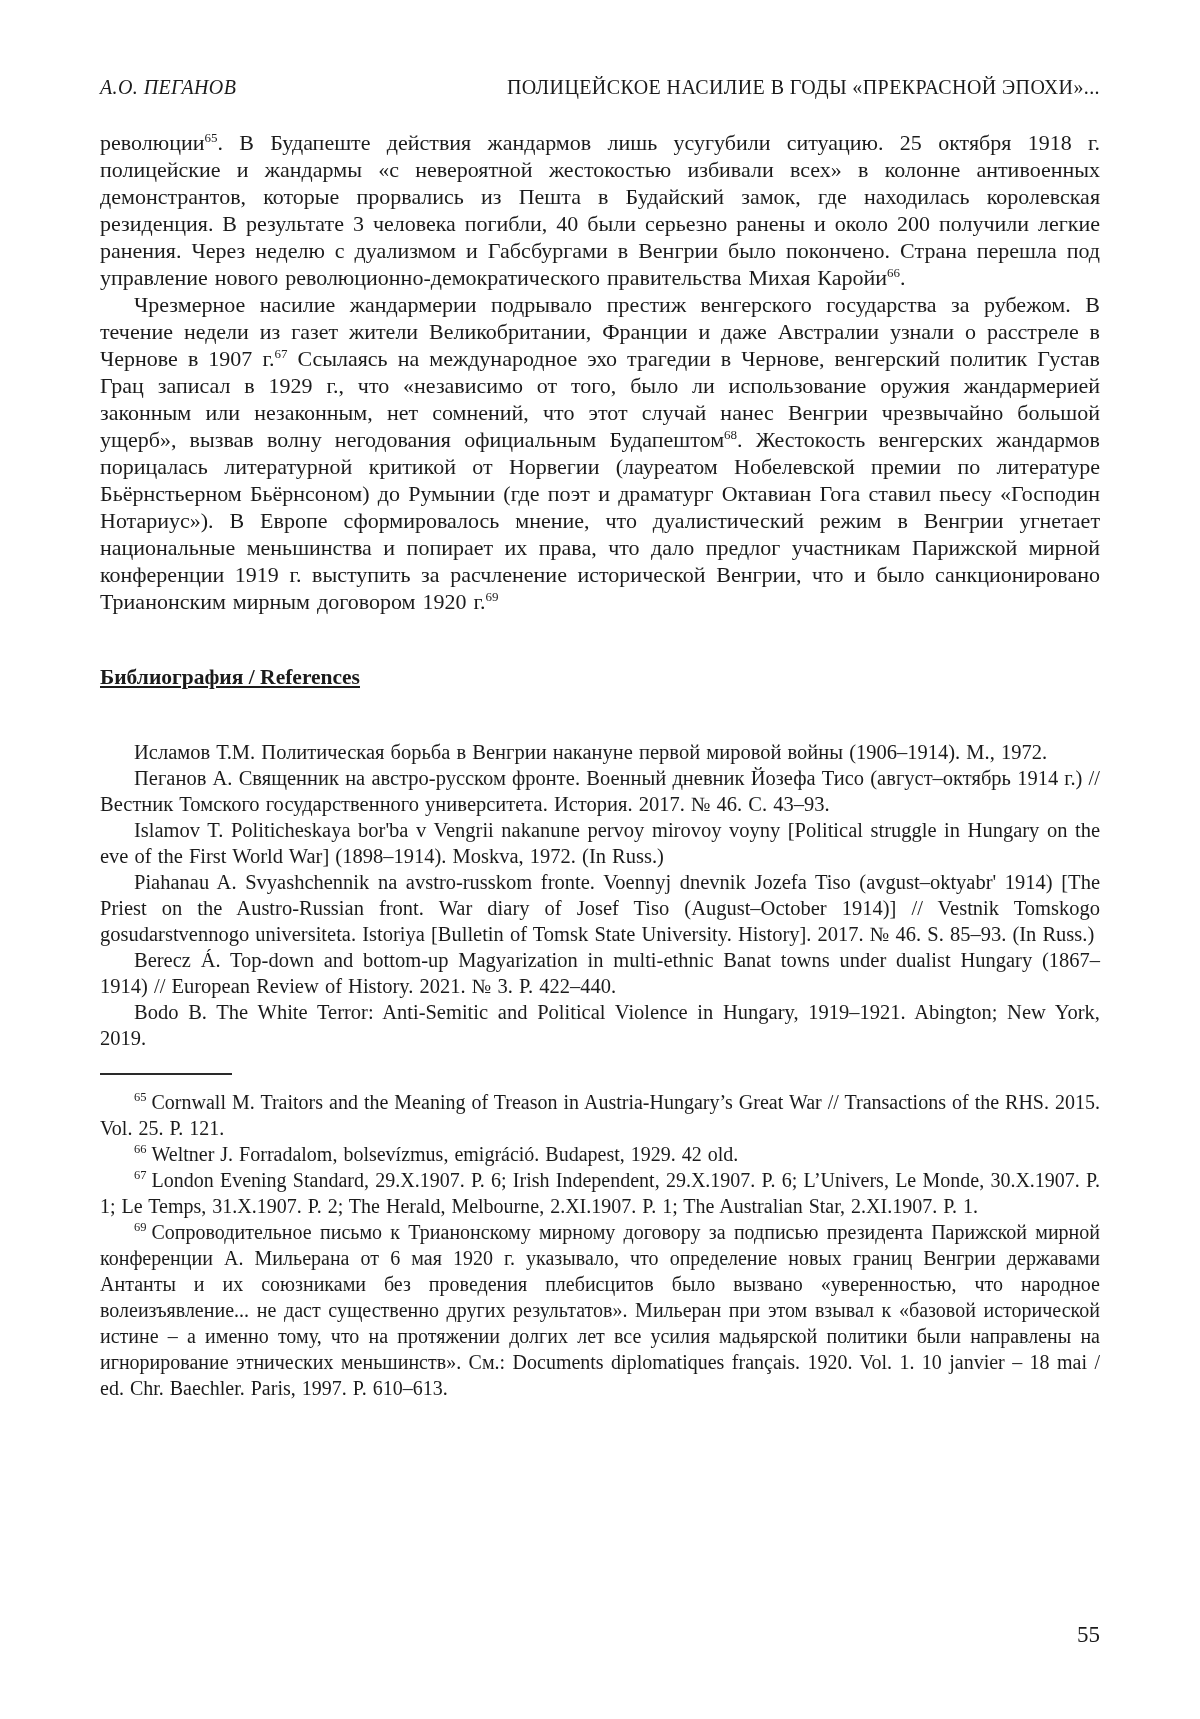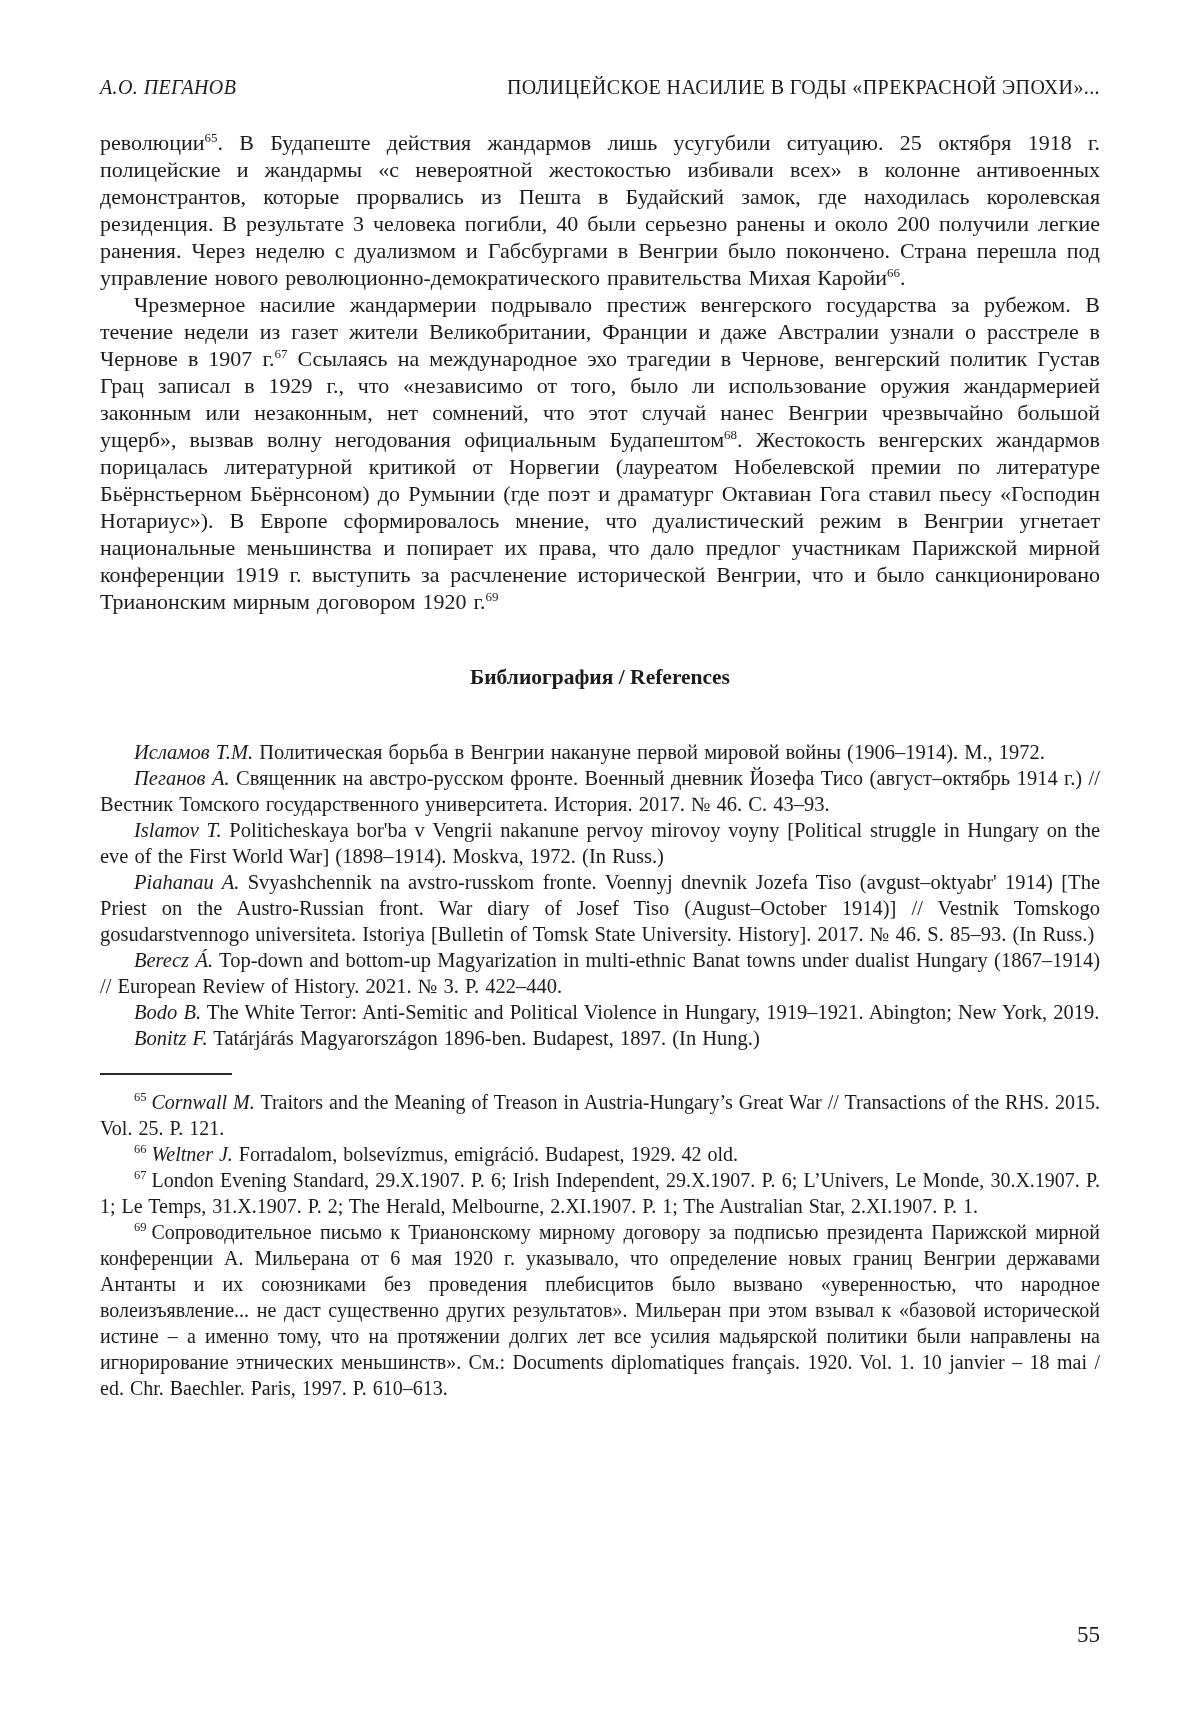--- a/index.html
+++ b/index.html
@@ -43,32 +43,33 @@
     font-size: 13px;
     line-height: 0;
     vertical-align: super;
     letter-spacing: 0;
   }
   
   .biblio-heading {
     margin: 50px 0 48px 0;
     font-size: 21.5px;
     font-weight: bold;
-    text-align: center;
+    text-align: left;
     line-height: 1.2;
+    text-decoration: underline;
   }
   .biblio p {
     margin: 0;
     font-size: 20.5px;
     line-height: 26px;
     text-align: justify;
     text-indent: 34px;
     word-spacing: 1px;
   }
-  .biblio .author, .footnote .author { font-style: italic; }
+  .biblio .author, .footnote .author { }
   
   .footnote-block { margin-top: 22px; }
   .footnote-sep {
     width: 132px;
     height: 0;
     border-top: 2px solid #2a2a2a;
     margin-bottom: 14px;
   }
   .footnote {
     margin: 0;
@@ -110,21 +111,20 @@
 
   <h2 class="biblio-heading">Библиография / References</h2>
 
   <div class="biblio">
     <p><span class="author">Исламов Т.М.</span><span> Политическая борьба в Венгрии накануне первой мировой войны (1906–1914). М., 1972.</span></p>
     <p><span class="author">Пеганов А.</span><span> Священник на австро-русском фронте. Военный дневник Йозефа Тисо (август–октябрь 1914 г.) // Вестник Томского государственного университета. История. 2017. № 46. С. 43–93.</span></p>
     <p><span class="author">Islamov T.</span><span> Politicheskaya bor'ba v Vengrii nakanune pervoy mirovoy voyny [Political struggle in Hungary on the eve of the First World War] (1898–1914). Moskva, 1972. (In Russ.)</span></p>
     <p><span class="author">Piahanau A.</span><span> Svyashchennik na avstro-russkom fronte. Voennyj dnevnik Jozefa Tiso (avgust–oktyabr' 1914) [The Priest on the Austro-Russian front. War diary of Josef Tiso (August–October 1914)] // Vestnik Tomskogo gosudarstvennogo universiteta. Istoriya [Bulletin of Tomsk State University. History]. 2017. № 46. S. 85–93. (In Russ.)</span></p>
     <p><span class="author">Berecz Á.</span><span> Top-down and bottom-up Magyarization in multi-ethnic Banat towns under dualist Hungary (1867–1914) // European Review of History. 2021. № 3. P. 422–440.</span></p>
     <p><span class="author">Bodo B.</span><span> The White Terror: Anti-Semitic and Political Violence in Hungary, 1919–1921. Abington; New York, 2019.</span></p>
-    <p><span class="author">Bonitz F.</span><span> Tatárjárás Magyarországon 1896-ben. Budapest, 1897. (In Hung.)</span></p>
   </div>
 
   <div class="footnote-block">
     <div class="footnote-sep"></div>
     <p class="footnote"><sup class="fn-num">65</sup><span><span class="author">Cornwall M.</span><span> Traitors and the Meaning of Treason in Austria-Hungary’s Great War // Transactions of the RHS. 2015. Vol. 25. P. 121.</span></span></p>
     <p class="footnote"><sup class="fn-num">66</sup><span><span class="author">Weltner J.</span><span> Forradalom, bolsevízmus, emigráció. Budapest, 1929. 42 old.</span></span></p>
     <p class="footnote"><sup class="fn-num">67</sup><span><span>London Evening Standard, 29.X.1907. P. 6; Irish Independent, 29.X.1907. P. 6; L’Univers, Le Monde, 30.X.1907. P. 1; Le Temps, 31.X.1907. P. 2; The Herald, Melbourne, 2.XI.1907. P. 1; The Australian Star, 2.XI.1907. P. 1.</span></span></p>
     <p class="footnote"><sup class="fn-num">69</sup><span><span>Сопроводительное письмо к Трианонскому мирному договору за подписью президента Парижской мирной конференции А. Мильерана от 6 мая 1920 г. указывало, что определение новых границ Венгрии державами Антанты и их союзниками без проведения плебисцитов было вызвано «уверенностью, что народное волеизъявление... не даст существенно других результатов». Мильеран при этом взывал к «базовой исторической истине – а именно тому, что на протяжении долгих лет все усилия мадьярской политики были направлены на игнорирование этнических меньшинств». См.: Documents diplomatiques français. 1920. Vol. 1. 10 janvier – 18 mai / ed. Chr. Baechler. Paris, 1997. P. 610–613.</span></span></p>
   </div>
 

